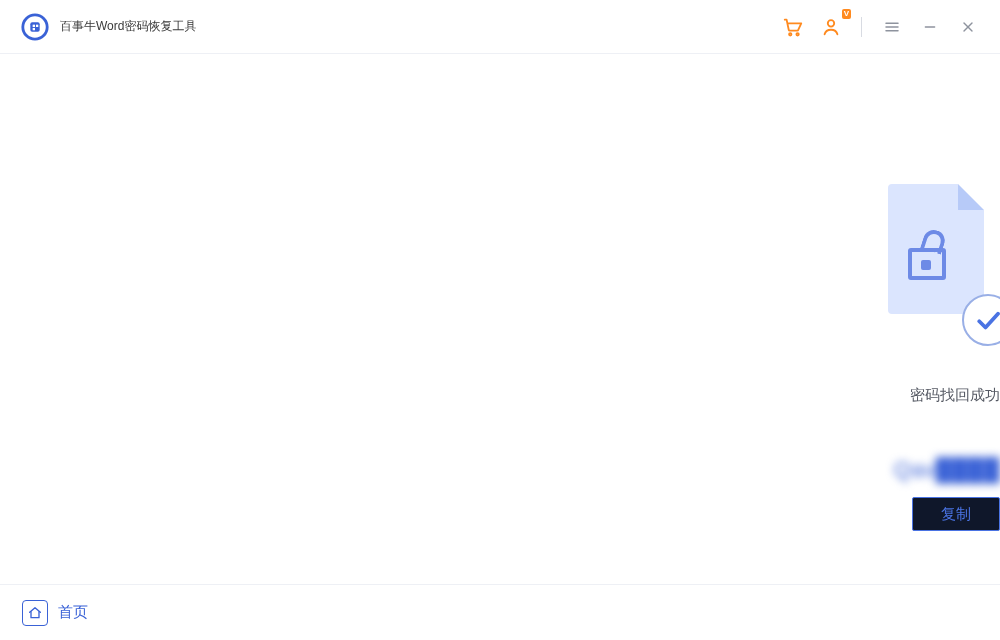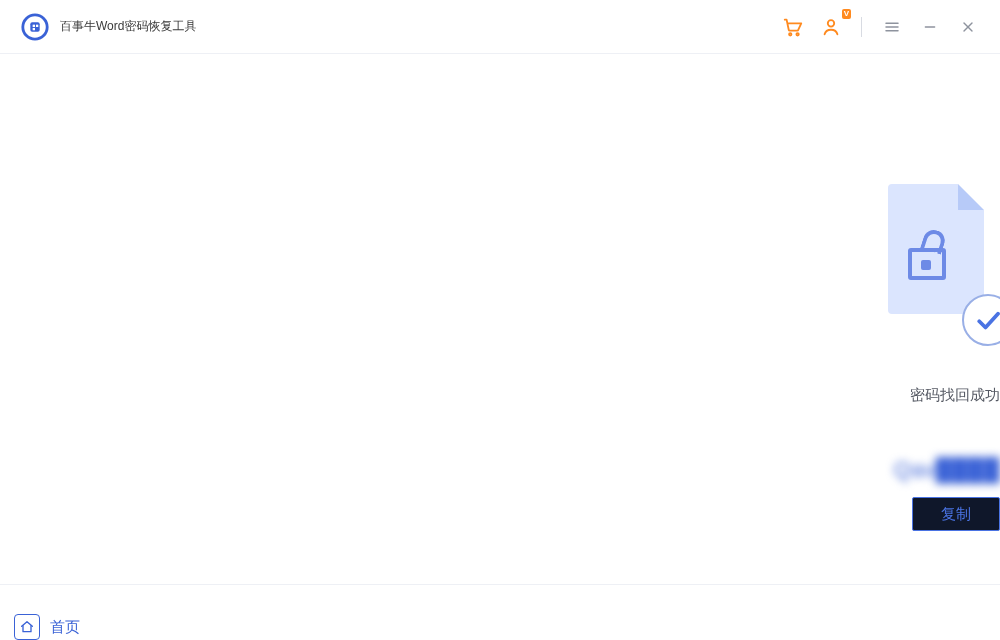--- a/index.html
+++ b/index.html
@@ -139,22 +139,22 @@
     display: flex; align-items: center; justify-content: center;
     cursor: pointer;
     border-radius: 2px;
   }
 
   
   .footer {
     height: 56px;
     border-top: 1px solid #eef0f5;
     display: flex;
-    align-items: flex-end;
-    padding-left: 14px;
+    align-items: center;
+    padding-left: 22px;
     margin-top: 28px;
   }
   .home-link {
     display: flex; align-items: center;
     color: #3a62d6;
     font-size: 15px;
     cursor: pointer;
   }
   .home-link .icon-box {
     width: 26px; height: 26px;

